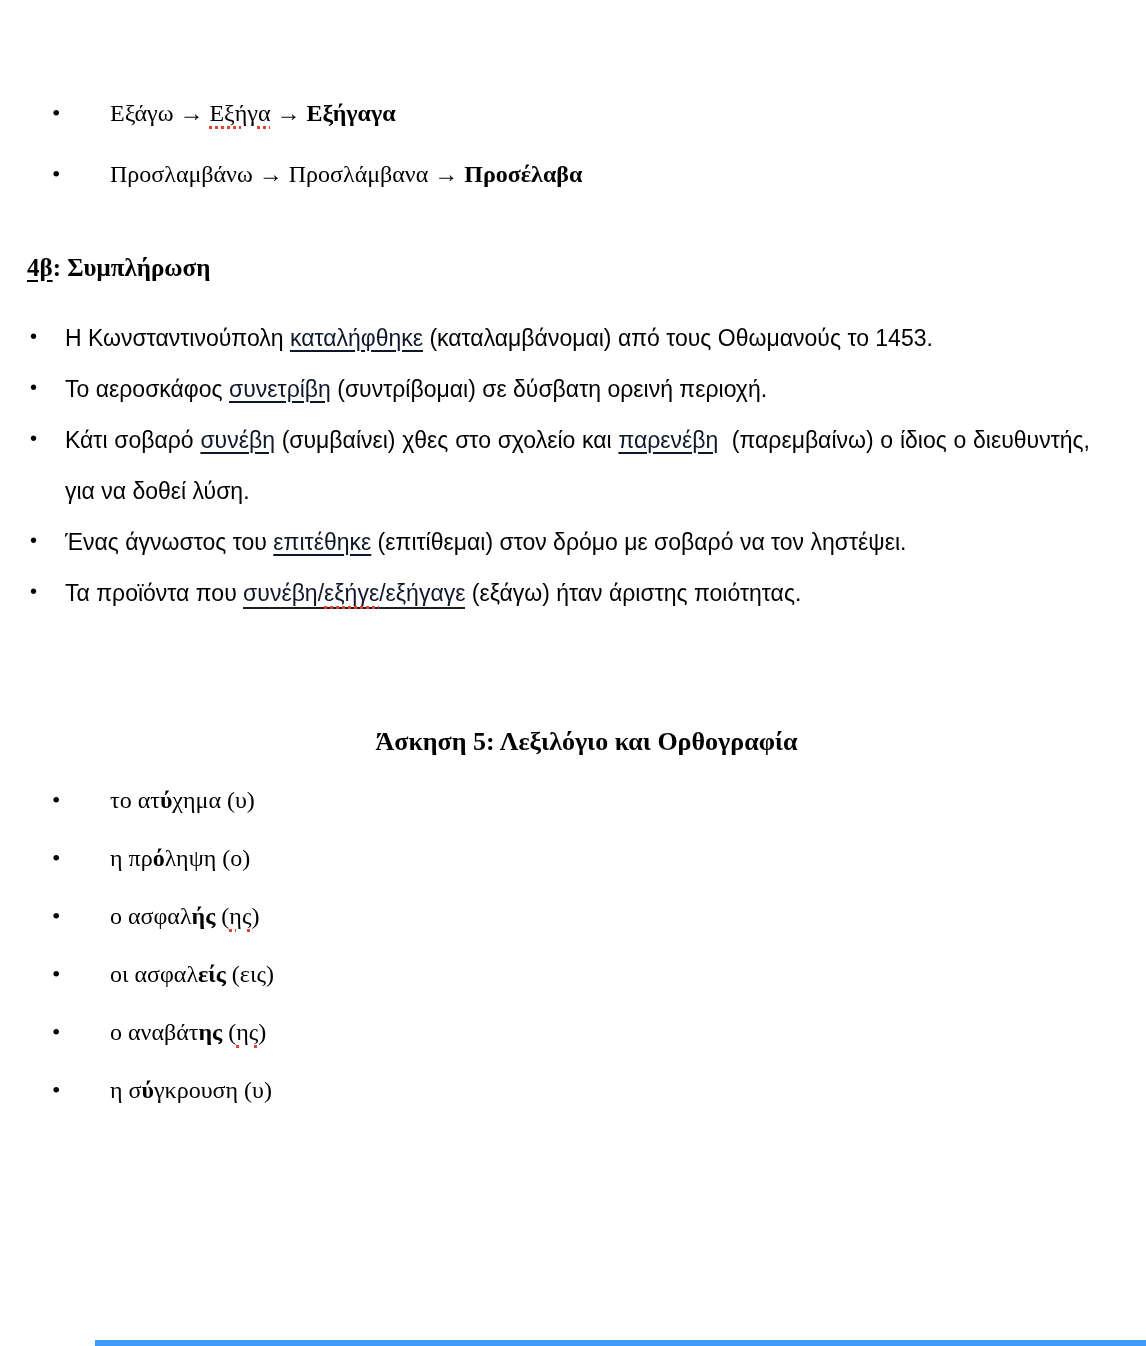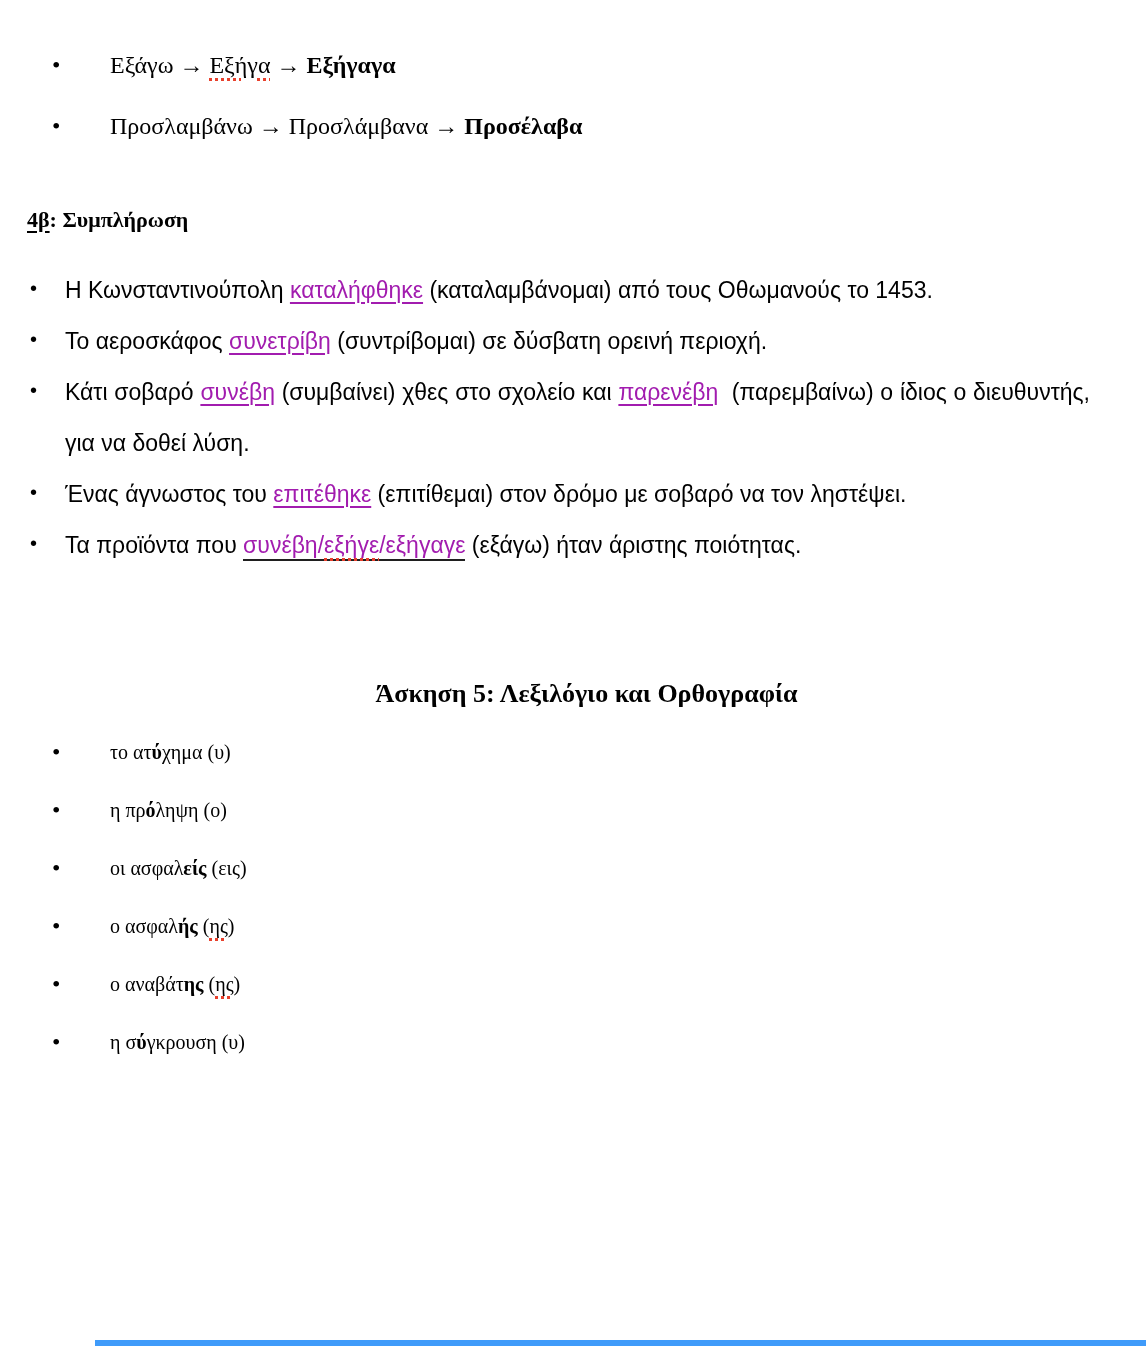--- a/index.html
+++ b/index.html
@@ -5,21 +5,21 @@
   html, body { margin: 0; padding: 0; }
   body {
     width: 1146px;
     height: 1346px;
     background: #ffffff;
     color: #000000;
     font-family: "Liberation Serif", serif;
     position: relative;
     overflow: hidden;
   }
-  .page { padding-top: 50px; }
+  .page { padding-top: 50px; margin-top: 48px; }
 
   
   ul.intro-list {
     list-style: none;
     margin: 0 0 0 50px;
     padding: 0;
     font-size: 24px;
   }
   ul.intro-list li {
     position: relative;
@@ -31,21 +31,21 @@
     content: "\2022";
     position: absolute;
     left: 2px;
     top: 0;
     font-size: 24px;
   }
 
   
   h2.section-heading {
     font-family: "Liberation Serif", serif;
-    font-size: 22px;
+    font-size: 25px;
     font-weight: bold;
     margin: 0 0 0 27px;
     line-height: 30px;
   }
   h2.heading-4b { margin-top: 64px; }
   h2.heading-ex5 { margin-top: 108px; font-size: 26px; text-align: center; }
 
   
   ul.fill-list {
     list-style: none;
@@ -66,40 +66,40 @@
     left: 0;
     top: -2px;
     font-size: 20px;
   }
 
   
   ul.vocab-list {
     list-style: none;
     margin: 28px 0 0 50px;
     padding: 0;
-    font-size: 20px;
+    font-size: 24px;
   }
   ul.vocab-list li {
     position: relative;
     padding-left: 60px;
     line-height: 30px;
     margin-bottom: 28px;
   }
   ul.vocab-list li::before {
     content: "\2022";
     position: absolute;
     left: 2px;
     top: 0;
     font-size: 24px;
   }
 
   
   .seg { white-space: pre-wrap; }
   .bold { font-weight: bold; }
-  .red { color: #a21caf; }
+  .red { color: #0f172a; }
   .underline {
     text-decoration: underline;
     text-underline-offset: 4px;
     text-decoration-thickness: 2px;
   }
   .underline-black { border-bottom: 2px solid #1f1f1f; padding-bottom: 1px; }
   .squiggle {
     text-decoration: underline dotted #E8402C;
     text-decoration-thickness: 2.5px;
     text-underline-offset: 5px;
@@ -138,20 +138,20 @@
     <li><span class="seg">Κάτι σοβαρό </span><span class="seg red underline">συνέβη</span><span class="seg"> (συμβαίνει) χθες στο σχολείο και </span><span class="seg red underline">παρενέβη</span><span class="seg">  (παρεμβαίνω) ο ίδιος ο διευθυντής, για να δοθεί λύση.</span></li>
     <li><span class="seg">Ένας άγνωστος του </span><span class="seg red underline">επιτέθηκε</span><span class="seg"> (επιτίθεμαι) στον δρόμο με σοβαρό να τον ληστέψει.</span></li>
     <li><span class="seg">Τα προϊόντα που </span><span class="seg red underline-black">συνέβη/</span><span class="seg red underline-black squiggle">εξήγε</span><span class="seg red underline-black">/εξήγαγε</span><span class="seg"> (εξάγω) ήταν άριστης ποιότητας.</span></li>
   </ul>
 
   <h2 class="section-heading heading-ex5">Άσκηση 5: Λεξιλόγιο και Ορθογραφία</h2>
 
   <ul class="vocab-list">
     <li><span class="seg">το ατ</span><span class="seg bold">ύ</span><span class="seg">χημα (υ)</span></li>
     <li><span class="seg">η πρ</span><span class="seg bold">ό</span><span class="seg">ληψη (ο)</span></li>
+    <li><span class="seg">ο ασφαλ</span><span class="seg bold">ής</span><span class="seg"> (</span><span class="seg squiggle">ης</span><span class="seg">)</span></li>
     <li><span class="seg">οι ασφαλ</span><span class="seg bold">είς</span><span class="seg"> (εις)</span></li>
-    <li><span class="seg">ο ασφαλ</span><span class="seg bold">ής</span><span class="seg"> (</span><span class="seg squiggle">ης</span><span class="seg">)</span></li>
     <li><span class="seg">ο αναβάτ</span><span class="seg bold">ης</span><span class="seg"> (</span><span class="seg squiggle">ης</span><span class="seg">)</span></li>
     <li><span class="seg">η σ</span><span class="seg bold">ύ</span><span class="seg">γκρουση (υ)</span></li>
   </ul>
 
   <div class="bottom-blue-bar"></div>
 </div>
 
 </body></html>

